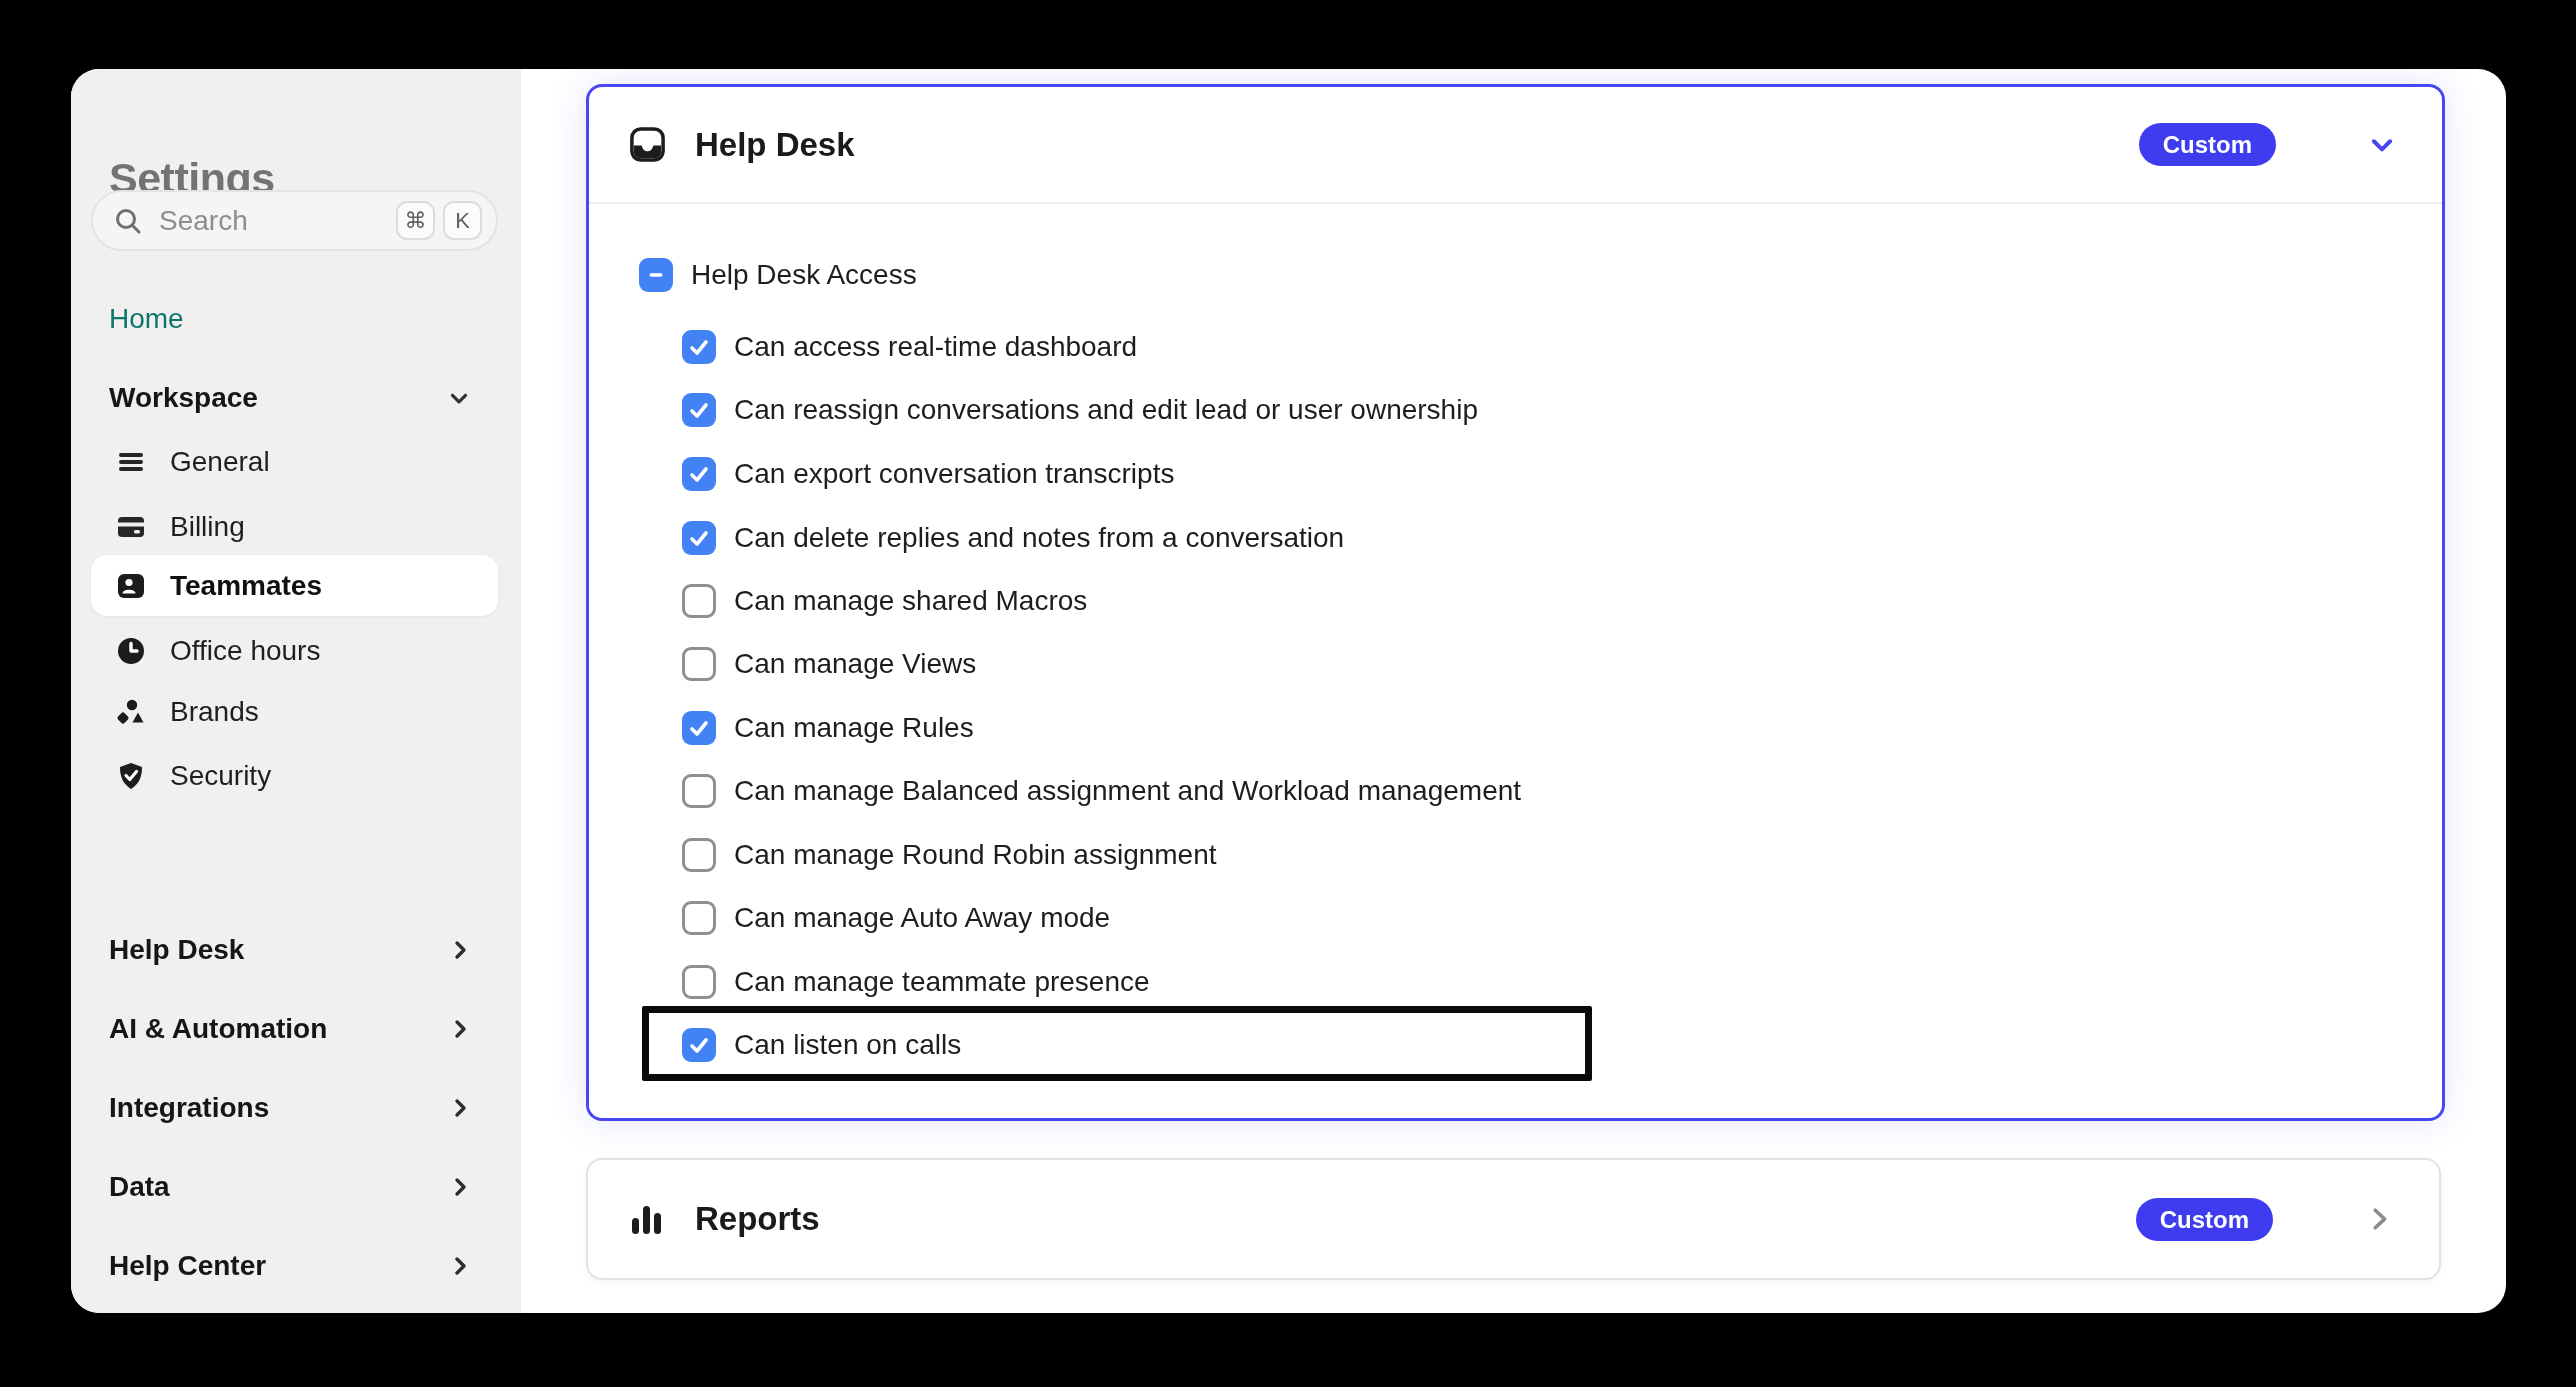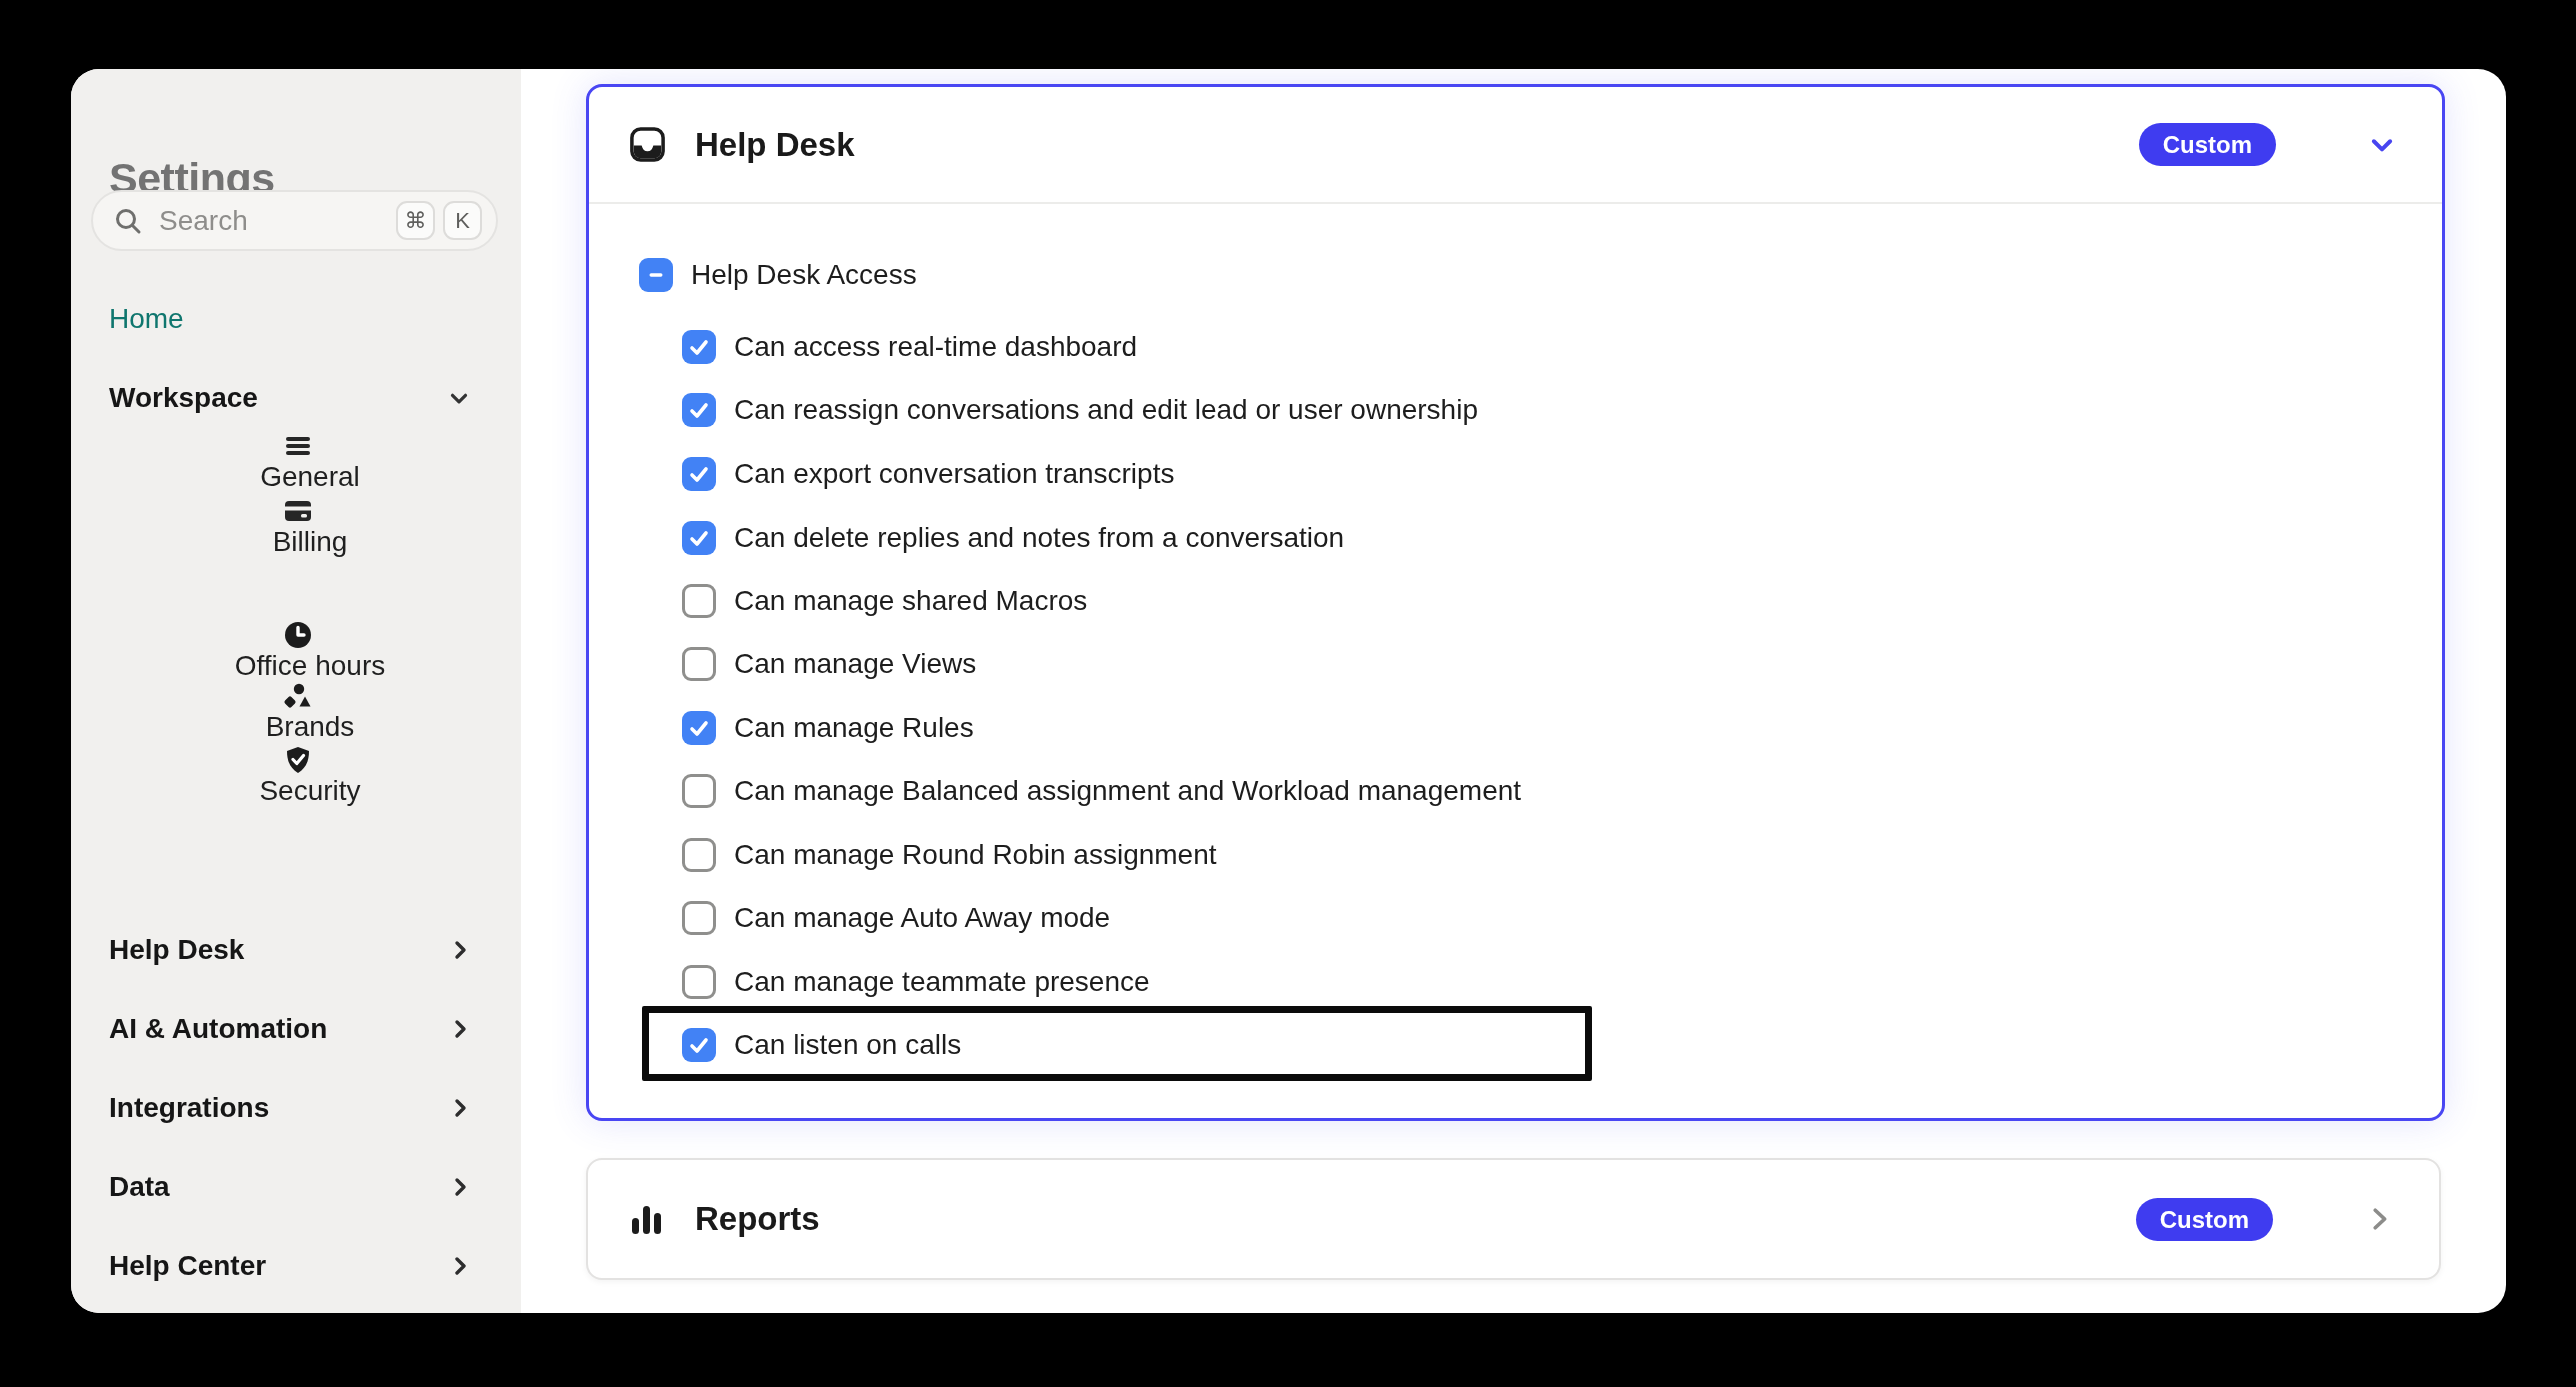--- a/index.html
+++ b/index.html
@@ -13,21 +13,21 @@
   .searchbox{position:absolute;left:20px;top:121px;width:407px;height:61px;border-radius:32px;
              background:#f6f5f3;border:2px solid #e4e3e1;box-sizing:border-box;display:flex;align-items:center;padding:0 14px 0 20px;}
   .searchbox .ph{font-size:28px;color:#8e8d8b;margin-left:16px;flex:1;}
   .key{width:39px;height:39px;border:2px solid #dddcda;border-radius:11px;box-sizing:border-box;
        display:flex;align-items:center;justify-content:center;font-size:22px;color:#5f5f5d;background:rgba(255,255,255,.55);}
   .key + .key{margin-left:8px;}
   .sb-row{position:absolute;left:20px;width:407px;height:61px;display:flex;align-items:center;box-sizing:border-box;}
   .sb-section{padding:0 26px 0 18px;justify-content:space-between;}
   .sb-section .lbl{font-size:28px;font-weight:700;color:#161616;}
   .sb-home .lbl{font-weight:500;color:#0f766e;}
-  .sb-sub{padding:0 18px 0 25px;flex-direction:column;}
+  .sb-sub{padding:0 18px 0 25px;}
   .sb-sub .lbl{font-size:28px;font-weight:400;color:#1f1f1f;margin-left:24px;}
   .sb-selected{background:#fff;border-radius:16px;box-shadow:0 1px 3px rgba(0,0,0,.06);}
   .sb-selected .lbl{font-weight:700;color:#101010;}
   .icon28{width:30px;height:30px;flex:0 0 30px;}
   
   .panel{position:absolute;left:515px;top:15px;width:1859px;height:1037px;background:#fff;
          border:3px solid #4946f3;border-radius:16px;box-sizing:border-box;
          box-shadow:0 0 36px rgba(82,86,244,.16);}
   .panel-header{position:absolute;left:0;top:0;right:0;height:117px;display:flex;align-items:center;
                 padding:0 45px 0 39px;box-sizing:border-box;border-bottom:2px solid #ececea;}
@@ -95,20 +95,28 @@
 
       <div class="sb-row sb-sub" style="top:427px">
         <svg class="icon28" viewBox="0 0 30 30">
           <rect x="2" y="5" width="26" height="20" rx="4" fill="#262626"></rect>
           <rect x="2" y="10.5" width="26" height="4" fill="#f1f0ee"></rect>
           <rect x="18" y="18" width="6" height="3.5" rx="1.5" fill="#f1f0ee"></rect>
         </svg>
         <span class="lbl">Billing</span>
       </div>
 
+      <div class="sb-row sb-sub sb-selected" style="top:486px">
+        <svg class="icon28" viewBox="0 0 30 30">
+          <rect x="2" y="3" width="26" height="24" rx="6" fill="#1c1c1c"></rect>
+          <circle cx="13" cy="11.5" r="3.6" fill="#fff"></circle>
+          <path d="M6.5 22.5 C6.5 17.5 19.5 17.5 19.5 22.5 Z" fill="#fff"></path>
+        </svg>
+        <span class="lbl">Teammates</span>
+      </div>
 
       <div class="sb-row sb-sub" style="top:551px">
         <svg class="icon28" viewBox="0 0 30 30">
           <circle cx="15" cy="15" r="13" fill="#1c1c1c"></circle>
           <polyline points="15,7.5 15,15 21,15" fill="none" stroke="#fff" stroke-width="3.4" stroke-linecap="round" stroke-linejoin="round"></polyline>
         </svg>
         <span class="lbl">Office hours</span>
       </div>
 
       <div class="sb-row sb-sub" style="top:612px">

